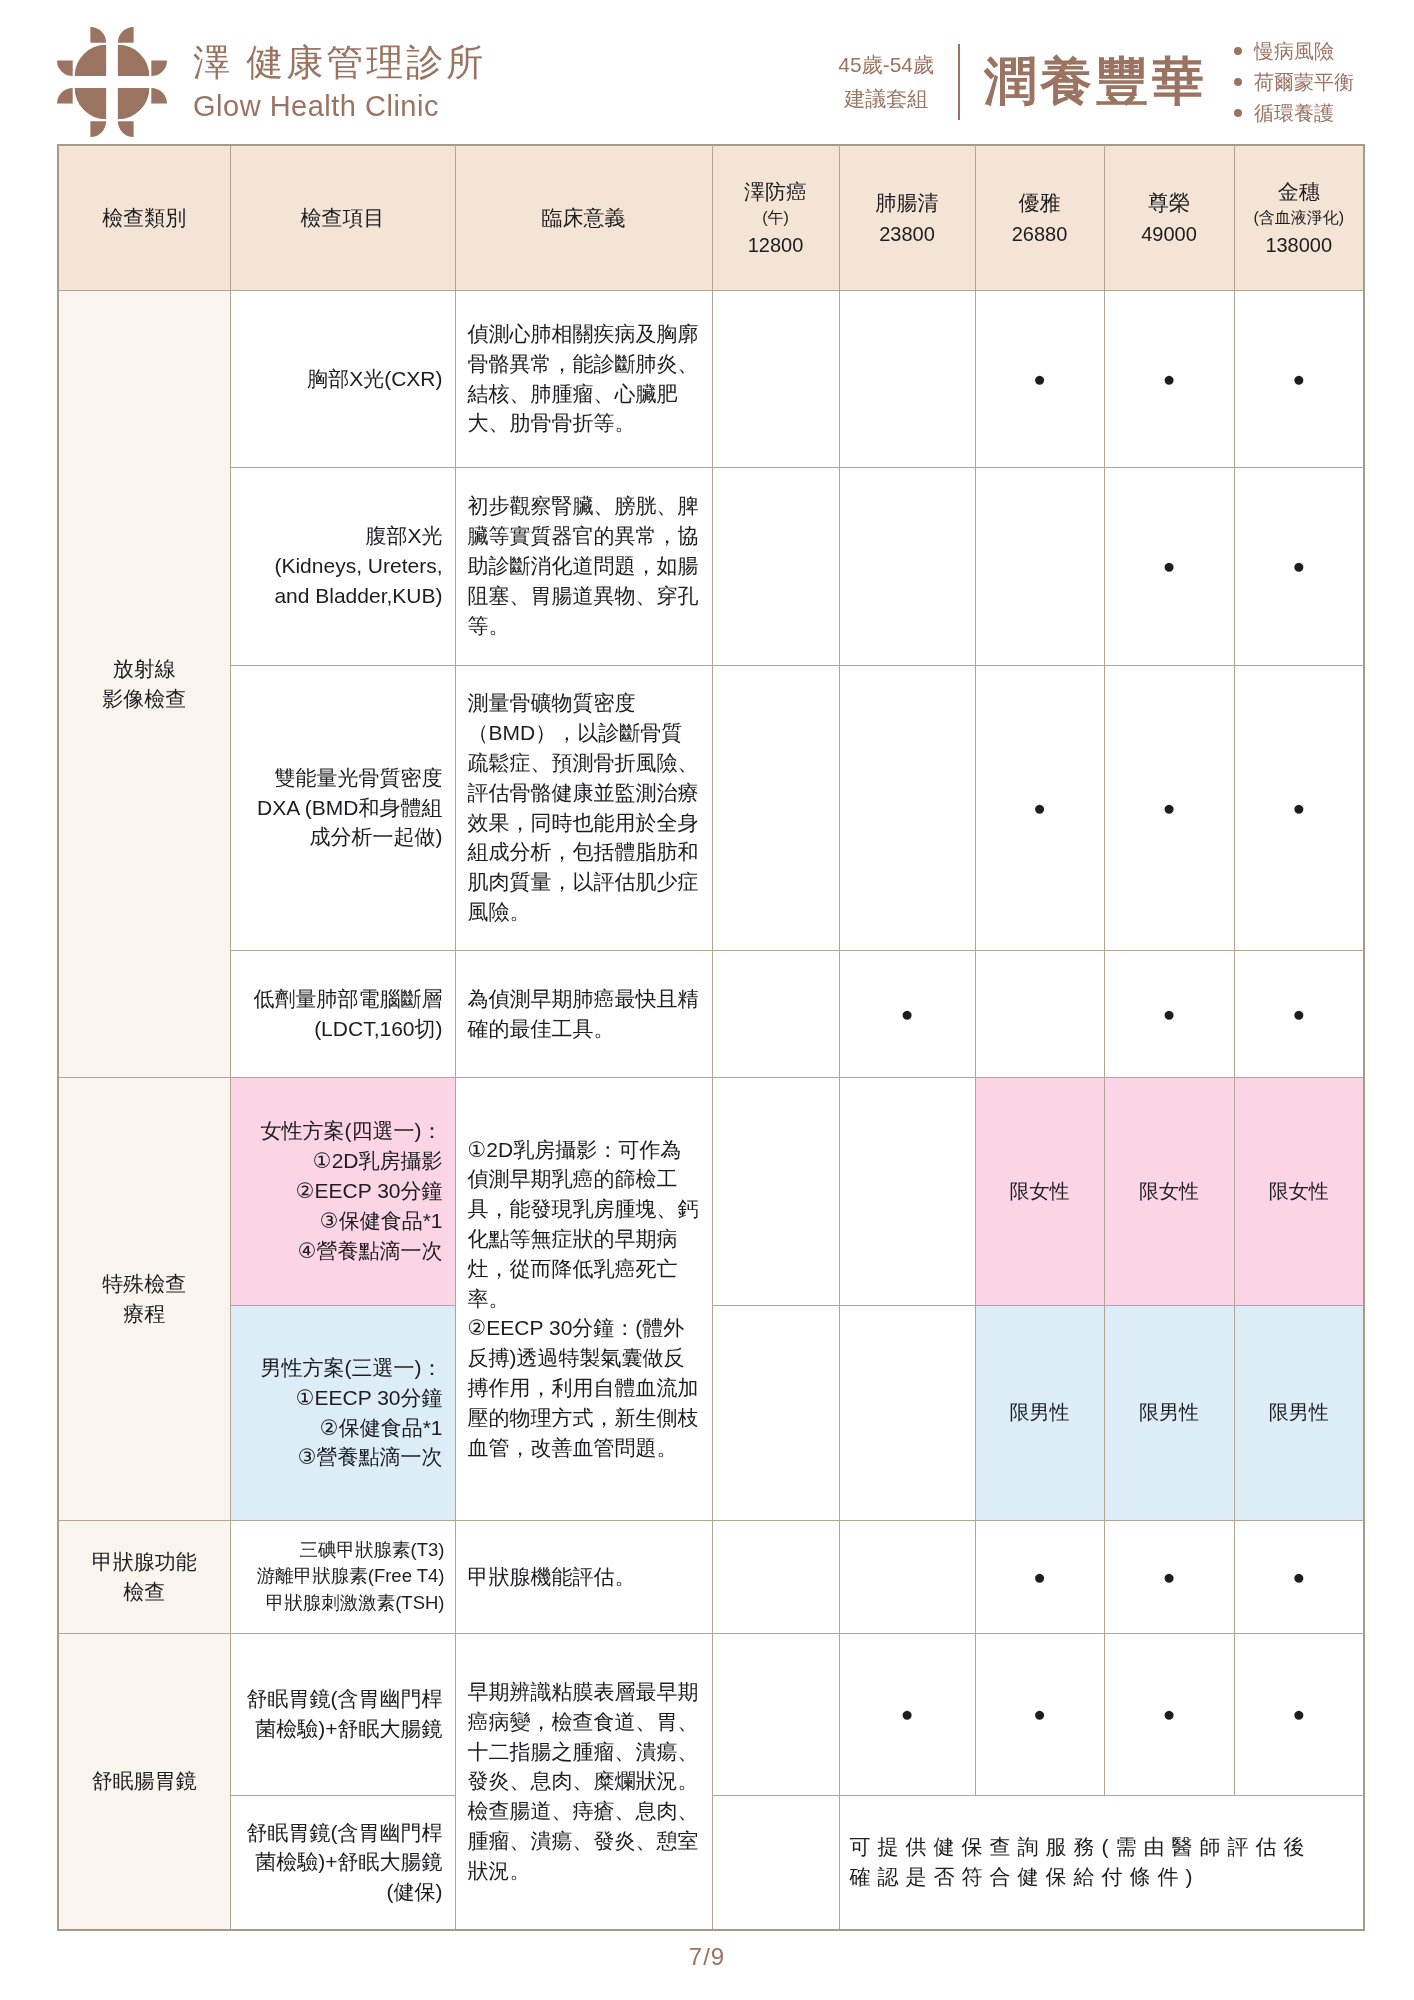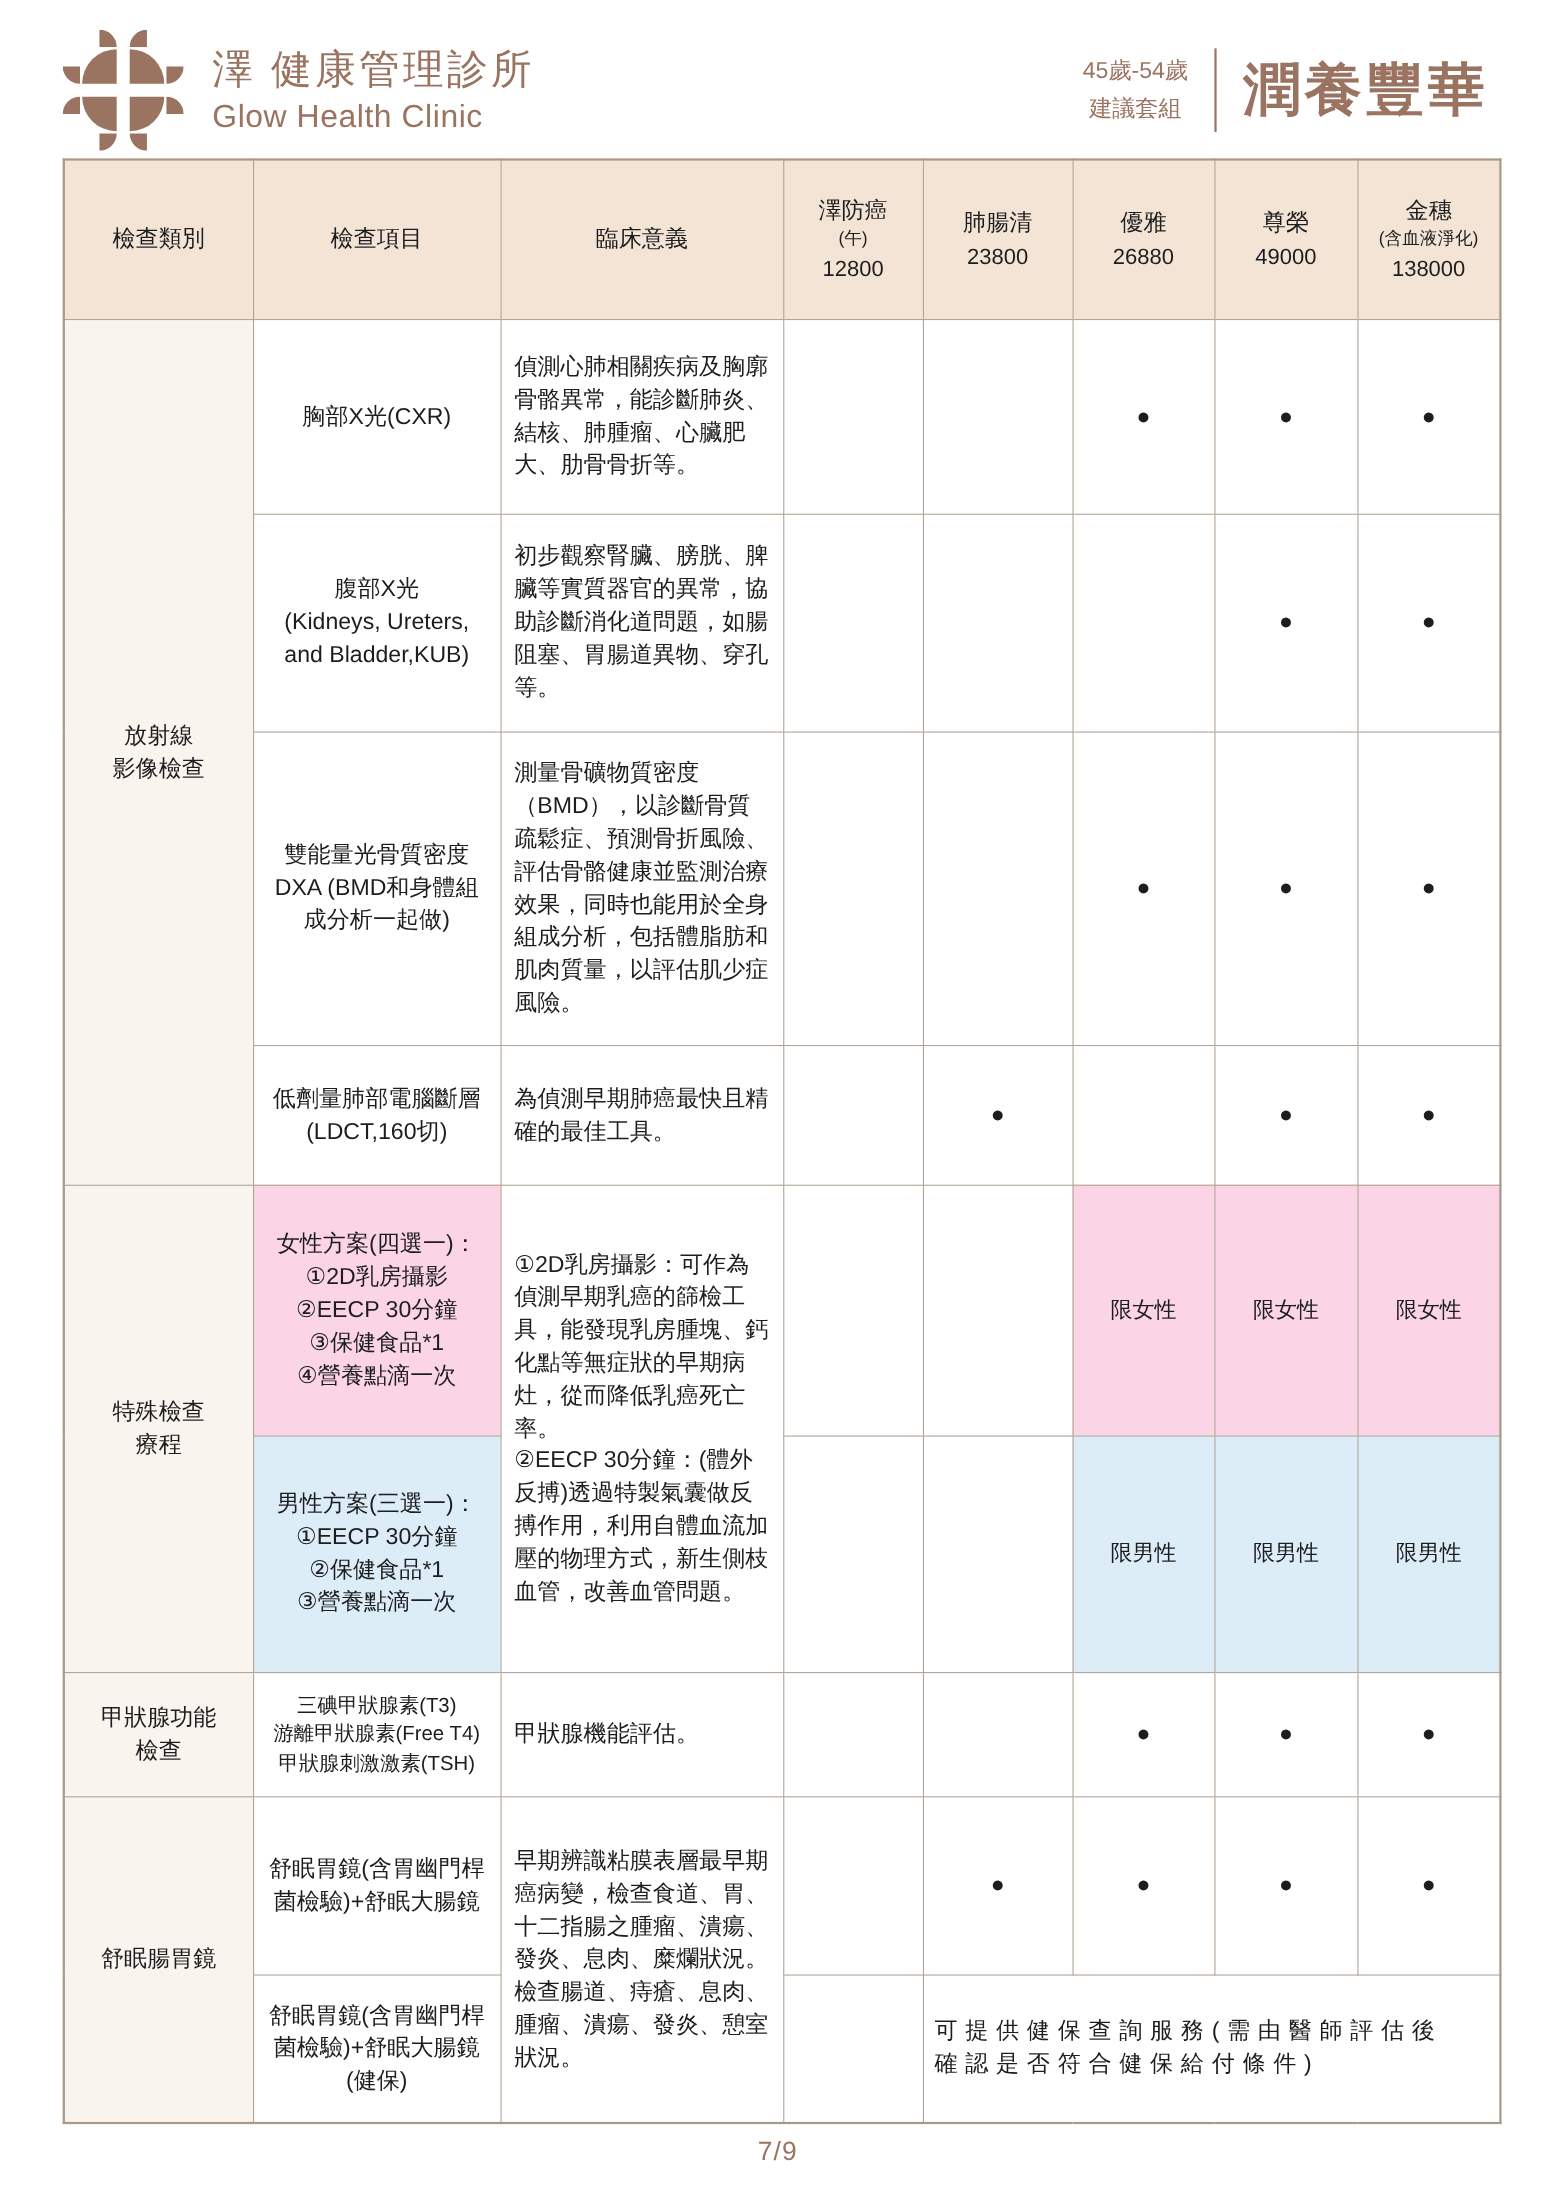--- a/index.html
+++ b/index.html
@@ -42,21 +42,21 @@
   .cat {
     background: #faf4ee; text-align: center;
     white-space: pre-line; font-size: 21px; padding: 6px;
   }
   th.head { background: #f3e4d6; text-align: center; font-size: 21px; padding: 6px 4px; margin-left: 44px; }
   th.pkg-col { background: #f3e4d6; text-align: center; padding: 4px 2px; }
   .pkg-name { font-size: 21px; line-height: 1.5; }
   .pkg-sub { font-size: 16px; line-height: 1.4; }
   .pkg-sub:empty { display: none; }
   .pkg-price { font-size: 20px; line-height: 1.5; }
-  td.item { text-align: center; padding: 10px 12px; white-space: pre-line; }
+  td.item { text-align: right; padding: 10px 12px; white-space: pre-line; }
   td.item.small { font-size: 18.5px; padding: 8px 10px; }
   td.meaning { text-align: left; padding: 10px 12px; white-space: pre-line; }
   td.mark { text-align: center; font-size: 22px; }
   td.mark.label { font-size: 20px; }
   .pink { background: #fbd5e6; }
   .blue { background: #dcedf8; }
   td.note {
     text-align: left; font-size: 20px; letter-spacing: 7px;
     line-height: 2.1; white-space: pre-line; padding: 8px 10px;
   }
@@ -101,20 +101,34 @@
     </div>
     <div class="brand-text">
       <div class="brand-zh">澤 健康管理診所</div>
       <div class="brand-en">Glow Health Clinic</div>
     </div>
     <div class="header-right">
       <div class="age-group">45歲-54歲
 建議套組</div>
       <div class="vdiv"></div>
       <div class="pkg-title">潤養豐華</div>
+      <div class="features">
+        <div class="feature">
+          <span class="feature-dot"></span>
+          <span>慢病風險</span>
+        </div>
+        <div class="feature">
+          <span class="feature-dot"></span>
+          <span>荷爾蒙平衡</span>
+        </div>
+        <div class="feature">
+          <span class="feature-dot"></span>
+          <span>循環養護</span>
+        </div>
+      </div>
     </div>
   </div>
 
   <table class="pkg">
     <colgroup>
       <col style="width:172px">
         <col style="width:225px">
         <col style="width:257px">
       <col style="width:127px">
         <col style="width:136px">

